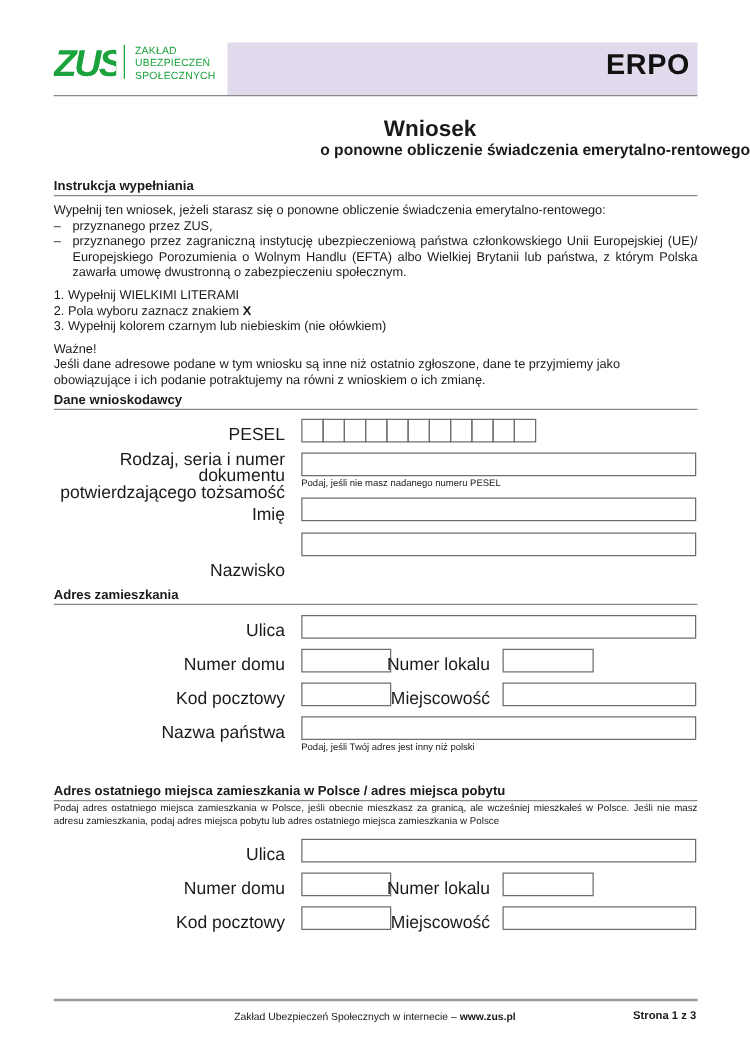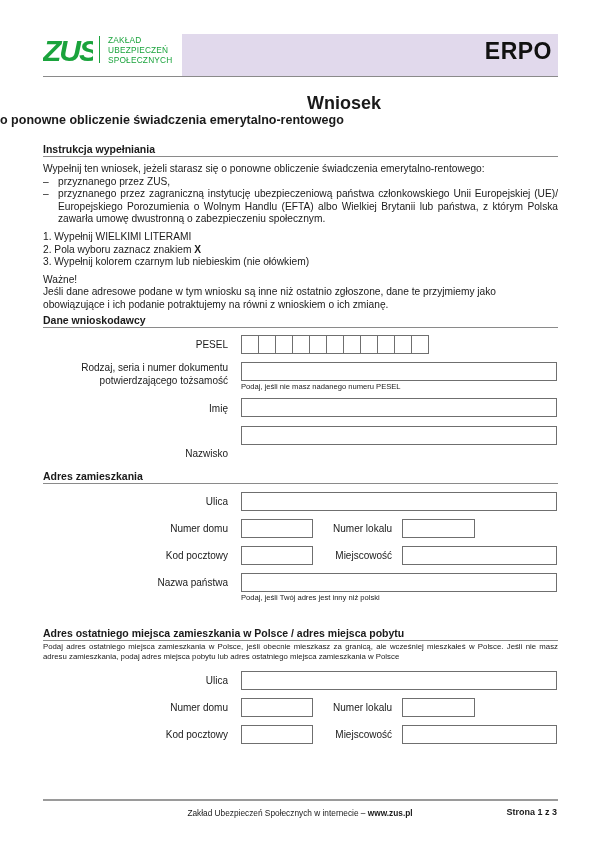--- a/index.html
+++ b/index.html
@@ -5,27 +5,27 @@
   html, body { margin:0; padding:0; background:#ffffff; }
   body { width:600px; height:849px; position:relative; overflow:hidden;
          font-family:"Liberation Sans", sans-serif; color:#1a1a1a; }
   .header-band { position:absolute; left:182px; top:34px; width:376px; height:42px; background:#e1d9ec; }
   .header-rule { position:absolute; left:43px; top:76px; width:515px; height:1px; background:#8a8a8a; }
   .form-code { position:absolute; right:48px; top:38px; font-size:23px; font-weight:bold; color:#111; letter-spacing:0.5px; }
   .logo-mark { position:absolute; left:43px; top:34px; width:50px; height:30px; }
   .logo-sep { position:absolute; left:99px; top:36px; width:1px; height:27px; background:#1aa33c; }
   .logo-text { position:absolute; left:108px; top:35px; font-size:8.3px; line-height:10px; color:#1aa33c; letter-spacing:0.2px; }
   .title1 { position:absolute; left:0; width:600px; top:93px; text-align:center; font-size:18px; font-weight:bold;padding-left:44px; }
-  .title2 { position:absolute; left:0; width:600px; top:113px; text-align:left; font-size:12.5px; font-weight:bold; }
+  .title2 { position:absolute; left:0; width:600px; top:113px; text-align:right; font-size:12.5px; font-weight:bold; }
   .sec-head { position:absolute; left:43px; width:515px; font-size:10.5px; font-weight:bold; border-bottom:1.5px solid #8a8a8a; padding-bottom:1px; }
   .body-text { position:absolute; left:43px; width:515px; font-size:10.2px; line-height:12.6px; }
   .bullet { position:relative; padding-left:15px; }
   .bullet .dash { position:absolute; left:0; top:0; }
   .justify { text-align:justify; }
-  .label { position:absolute; font-size:10px; text-align:right; color:#1a1a1a;padding-left:36px; }
+  .label { position:absolute; font-size:14px; text-align:right; color:#1a1a1a;padding-left:36px; }
   .box { position:absolute; border:1px solid #6f6f6f; background:#fff; box-sizing:border-box; }
   .hint { position:absolute; font-size:7.6px; color:#1a1a1a; }
   .small-text { position:absolute; left:43px; width:515px; font-size:7.8px; line-height:10px; text-align:justify; }
   .pesel { position:absolute; left:241px; top:335px; display:flex; }
   .pesel .cell { width:18px; height:19px; border:1px solid #6f6f6f; box-sizing:border-box; margin-left:-1px; }
   .pesel .cell:first-child { margin-left:0; }
   .footer-rule { position:absolute; left:43px; top:799px; width:515px; height:1.5px; background:#9a9a9a; }
   .footer-text { position:absolute; left:0; width:600px; top:808px; text-align:center; font-size:8.3px; }
   .footer-page { position:absolute; right:43px; top:807px; font-size:9px; font-weight:bold;margin-left:39px; }
 </style>

